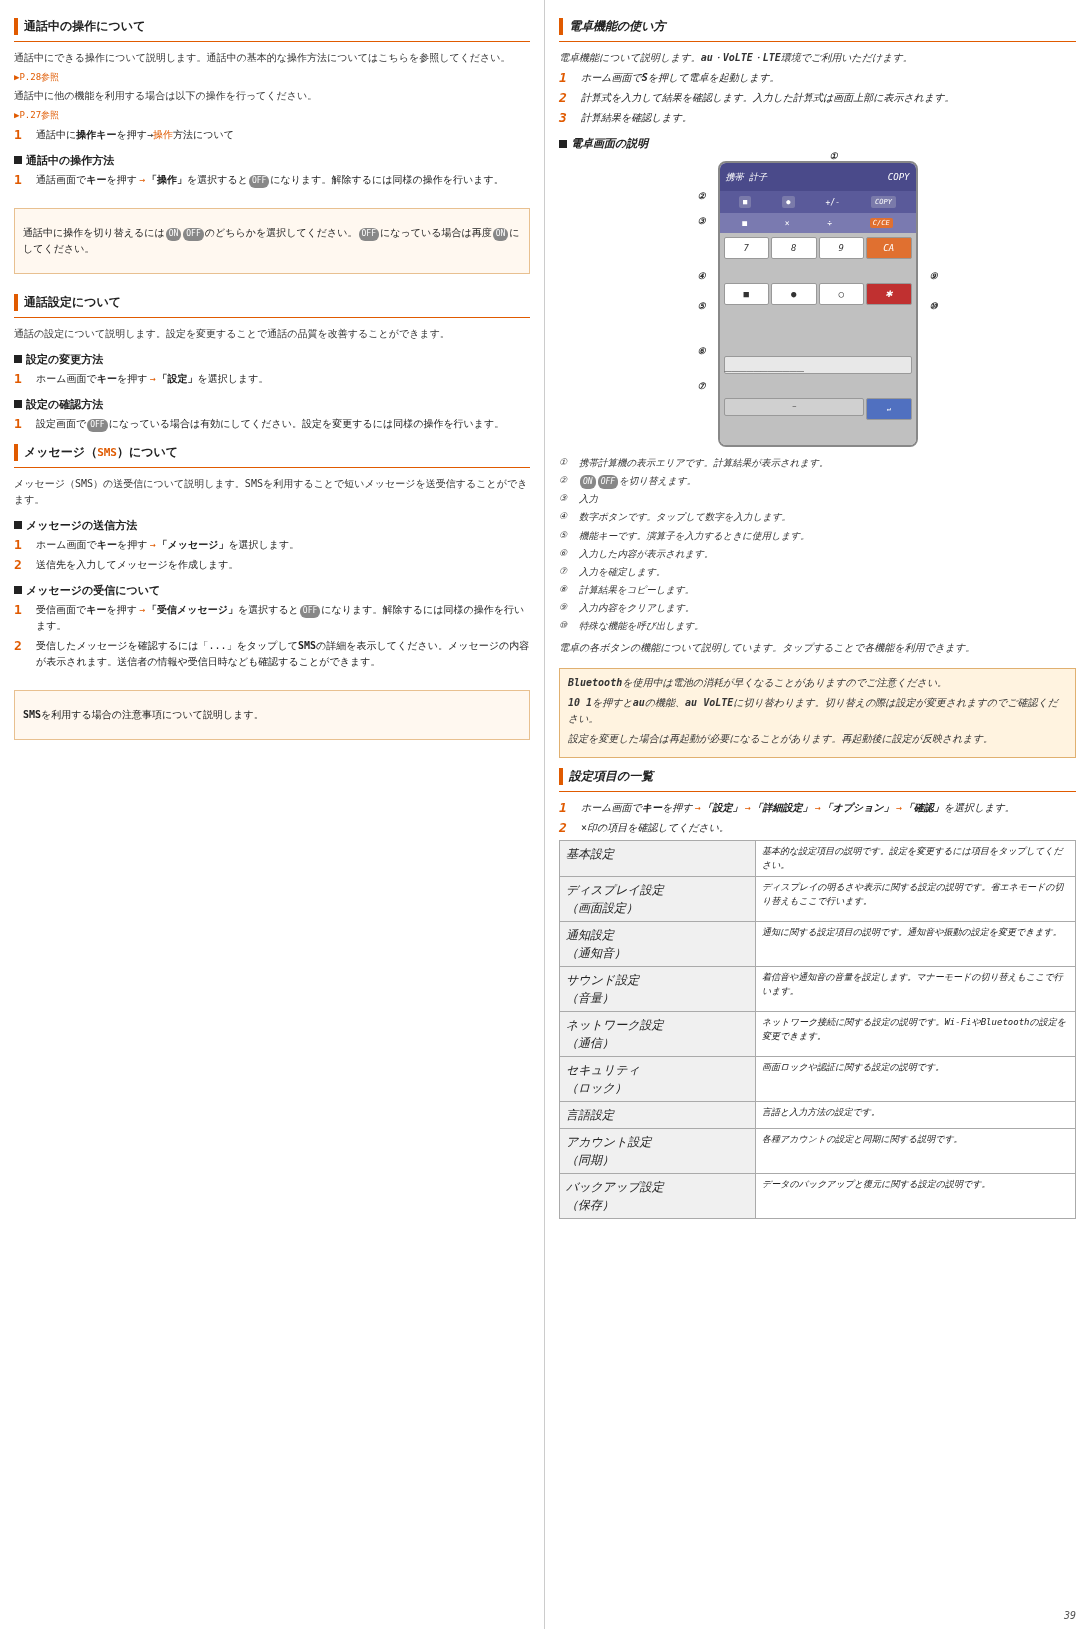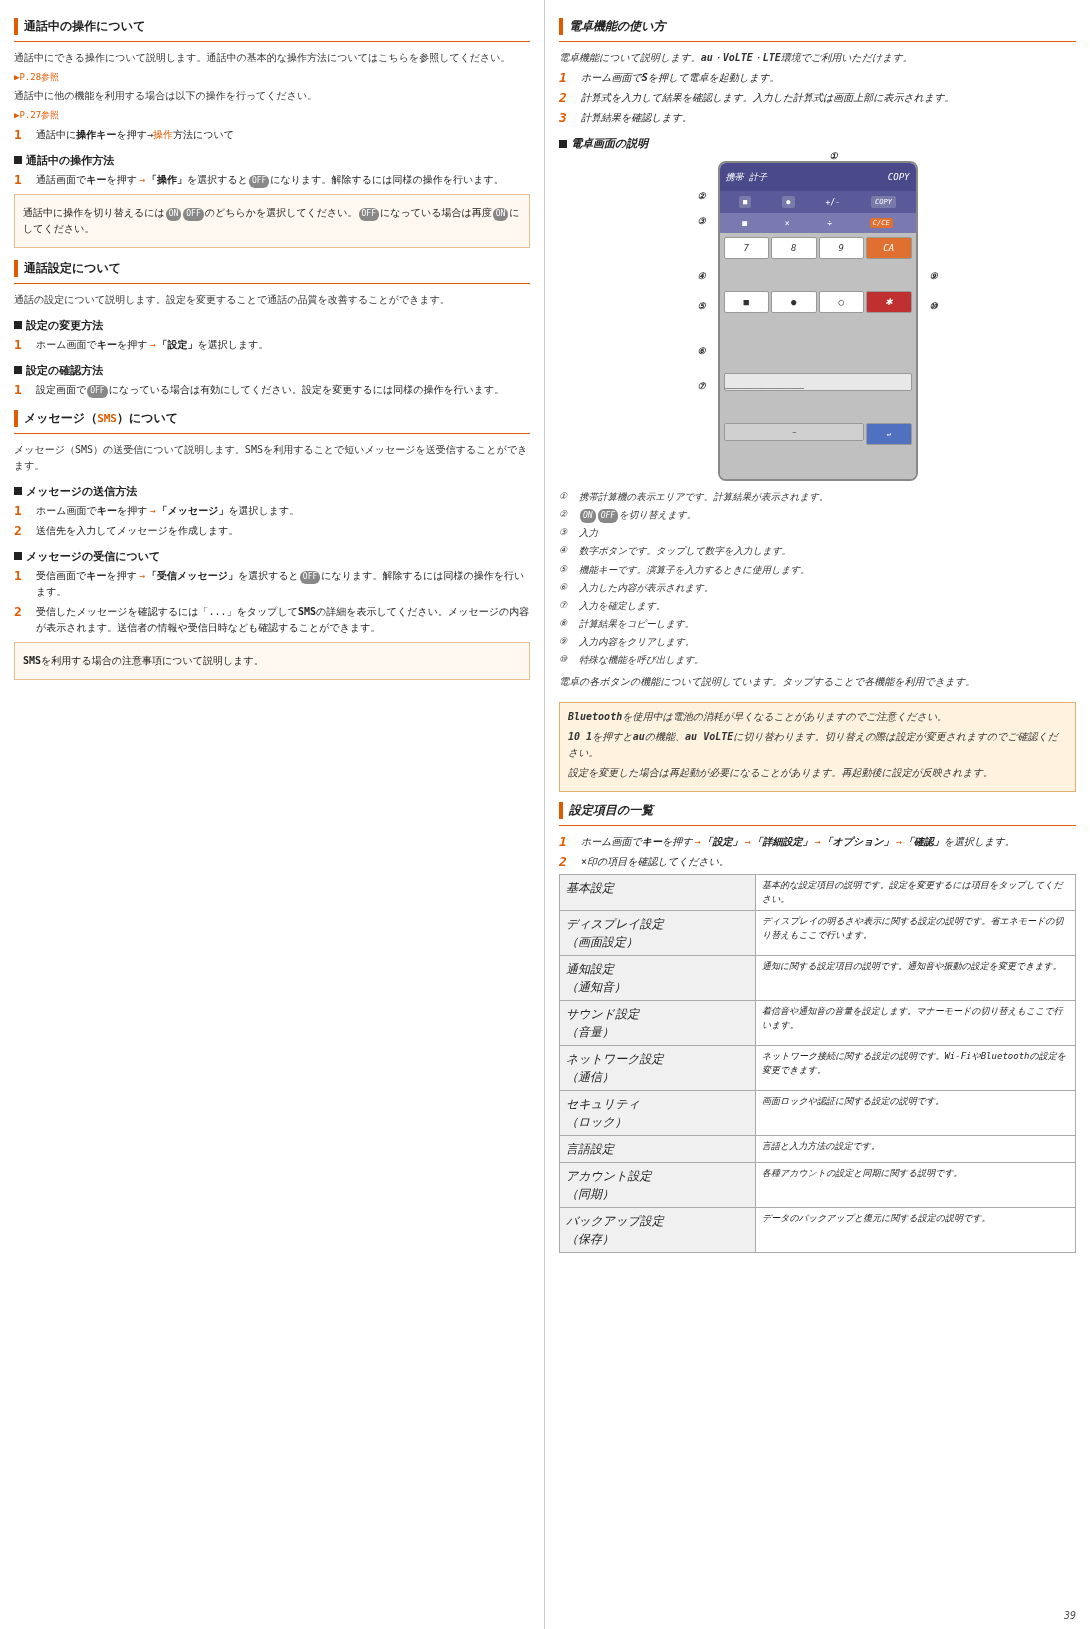--- a/index.html
+++ b/index.html
@@ -68,22 +68,22 @@
 
     .arrow {
       color: #e05a00;
       font-size: 10px;
       margin: 0 2px;
     }
 
     .note-block {
       background: #fff8f0;
       border: 1px solid #e8c090;
-      padding: 10px 8px;
-      margin: 6px 0;
+      padding: 16px 8px;
+      margin: 20px 0;
       font-size: 10px;
       line-height: 1.6;
     }
 
     .subsection-header {
       display: flex;
       align-items: center;
       margin: 10px 0 4px 0;
     }
 
@@ -110,21 +110,21 @@
 
     
     .phone-image-container {
       display: flex;
       justify-content: center;
       margin: 10px 0 8px 0;
     }
 
     .phone-screen {
       width: 200px;
-      height: 320px;
+      height: 286px;
       border: 2px solid #888;
       border-radius: 8px;
       background: #e8e8e8;
       position: relative;
       overflow: hidden;
     }
 
     .phone-inner {
       width: 100%;
       height: 100%;

